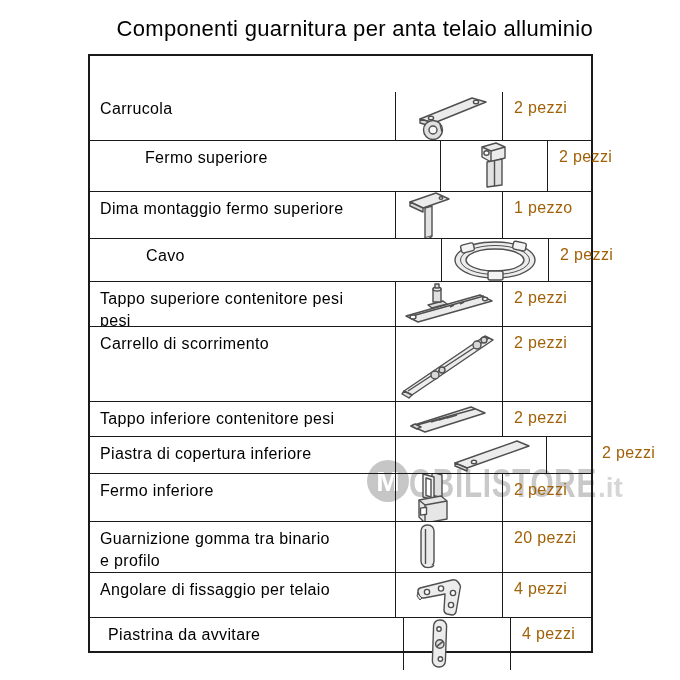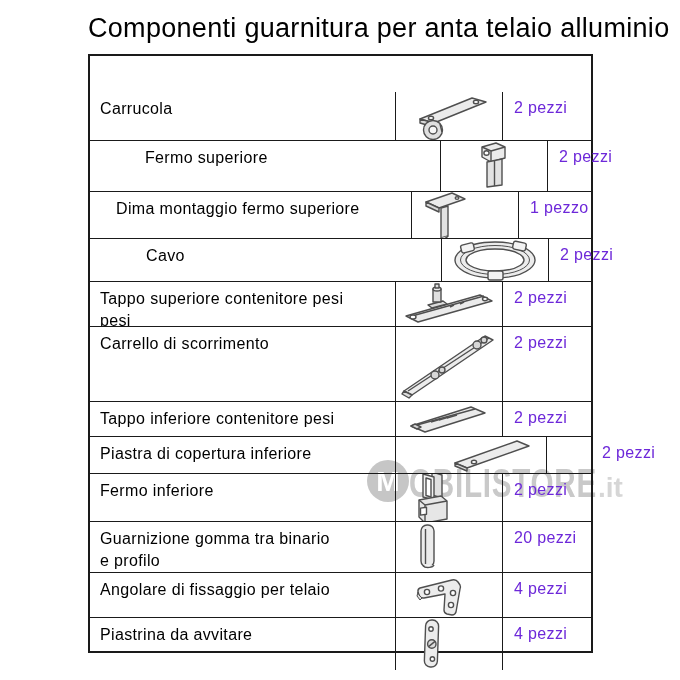--- a/index.html
+++ b/index.html
@@ -7,21 +7,21 @@
   .screen {
     position: relative;
     width: 680px; height: 680px;
     background: #ffffff;
     font-family: "Liberation Sans", sans-serif;
     overflow: hidden;
   }
   .page-title {
     position: absolute;
     left: 88px; top: 15px; width: 505px;
-    font-size: 27px; line-height: 27px;
+    font-size: 22px; line-height: 27px;
     letter-spacing: 0.3px;
     color: #000;
     text-align: right;
     white-space: nowrap;
   }
   
   .watermark {
     position: absolute; left: 364px; top: 457px;
     z-index: 1;
   }
@@ -33,43 +33,43 @@
     z-index: 2;
     background: transparent;
   }
   .trow {
     display: grid;
     grid-template-columns: 306px 107px auto;
     border-bottom: 1.5px solid #1a1a1a;
     background: transparent;
   }
   .trow:last-child { border-bottom: none; }
-  .r1 { height: 51px; margin-top: 36px; } .r2 { height: 53px; padding-left: 45px; } .r3 { height: 47px; padding-left: 16px; }
+  .r1 { height: 51px; margin-top: 36px; } .r2 { height: 53px; padding-left: 45px; } .r3 { height: 47px; }
   .r4 { height: 45px; padding-left: 46px; } .r5 { height: 45px; } .r6 { height: 78px; }
   .r7 { height: 38px; } .r8 { height: 44px; gap: 44px; } .r9 { height: 48px; }
-  .r10 { height: 51px; } .r11 { height: 45px; } .r12 { flex: 1; }
+  .r10 { height: 51px; } .r11 { height: 45px; } .r12 { flex: 1; margin-left: 8px; }
   .cell-name {
     border-right: 1.5px solid #1a1a1a;
     padding: 6px 2px 0 10px;
     font-size: 16px; line-height: 22px;
     letter-spacing: 0.35px;
     color: #000;
     white-space: pre-line;
     overflow: hidden;
   }
   .cell-icon {
     border-right: 1.5px solid #1a1a1a;
     display: flex; align-items: center; justify-content: center;
     overflow: hidden;
   }
   .cell-icon.left { justify-content: flex-start; padding-left: 12px; }
   .cell-qty {
     padding: 7px 2px 0 11px;
     font-size: 16px; letter-spacing: 0.35px;
-    color: #6d28d9;
+    color: #a16207;
     white-space: nowrap;
   }
   .ico { display: block; }
   .ico * { vector-effect: non-scaling-stroke; }
 </style>
 </head>
 <body>
 
 <div class="screen">
 

